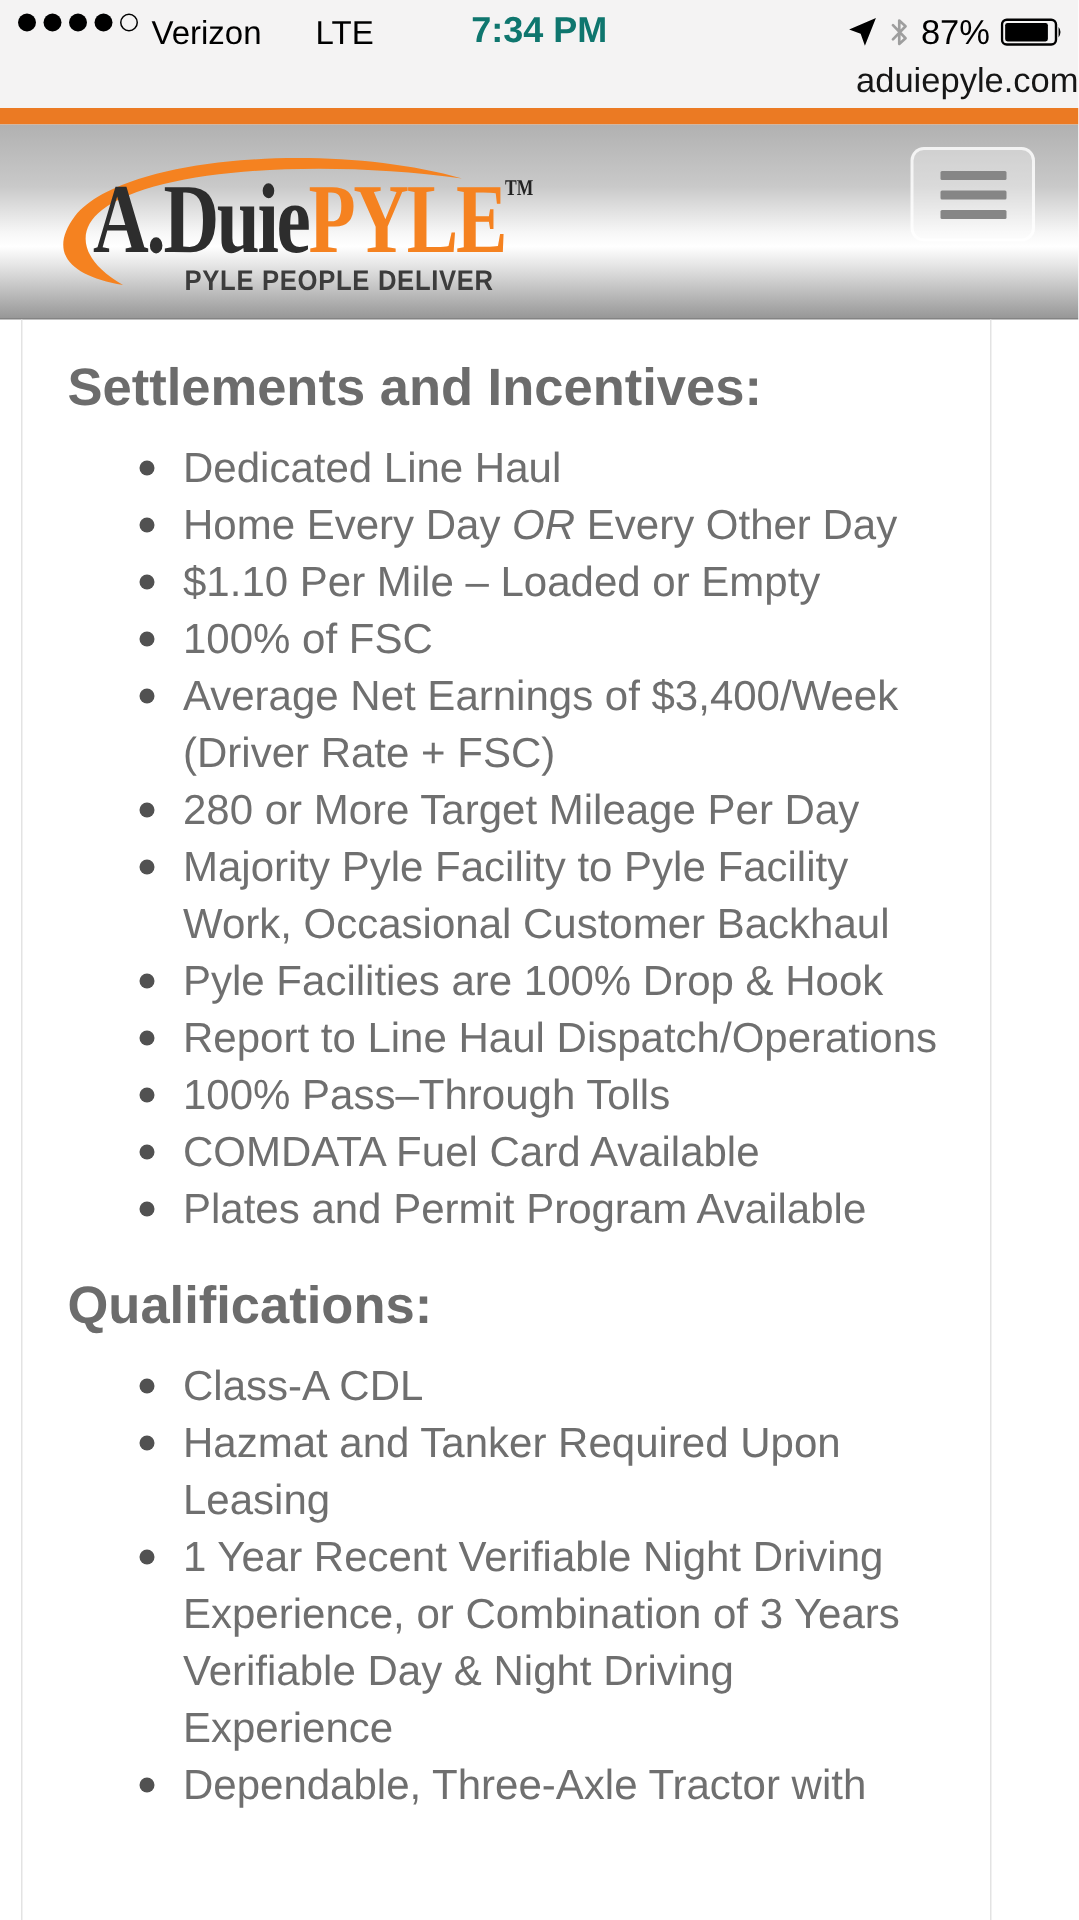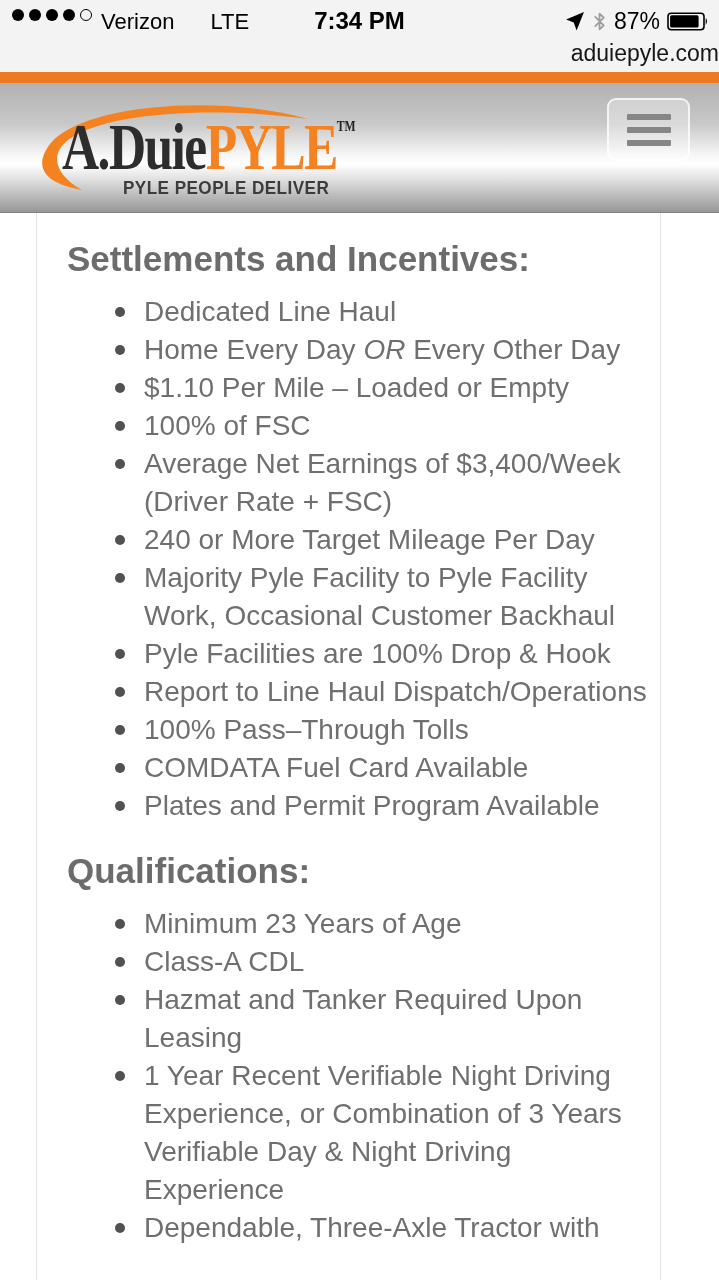--- a/index.html
+++ b/index.html
@@ -13,21 +13,21 @@
   
   .browser-top{height:72px;background:#f4f3f3;position:relative;}
   .status-bar{height:38px;position:relative;}
   .status-left{position:absolute;left:12px;top:9px;display:flex;align-items:flex-start;}
   .signal{display:inline-flex;align-items:center;gap:5px;margin-right:9px;}
   .dot{width:12px;height:12px;border-radius:50%;background:#000;}
   .dot.empty{width:10px;height:10px;background:transparent;border:1.5px solid #000;}
   .carrier{font-size:22px;color:#000;}
   .network{font-size:22px;color:#000;margin-left:36px;}
   .status-center{position:absolute;left:0;right:0;top:7px;text-align:center;}
-  .time{font-size:24px;font-weight:bold;color:#000000;}
+  .time{font-size:24px;font-weight:bold;color:#0f766e;}
   .status-right{position:absolute;right:10px;top:8px;display:flex;align-items:center;gap:7px;}
   .pct{font-size:23px;color:#000;}
   .url-bar{position:absolute;left:0;right:0;top:40px;text-align:right;font-size:23px;color:#161616;}
   .orange-rule{height:11px;background:#eb7a23;}
 
   
   .site-header{
     height:129px;position:relative;
     background:linear-gradient(180deg,#b1b1b1 0%,#c9c9c9 32%,#f7f7f7 56%,#ffffff 63%,#e2e2e2 74%,#979797 100%);
     border-bottom:1px solid #838383;
@@ -53,21 +53,21 @@
     border:2px solid rgba(255,255,255,0.75);
     display:flex;flex-direction:column;justify-content:center;align-items:center;gap:7px;
     padding:0;cursor:pointer;box-sizing:border-box;
   }
   .menu-bar{width:44px;height:6px;background:#868686;border-radius:1px;}
 
   
   .page{position:relative;height:1068px;}
   .content{
     box-sizing:border-box;
-    margin-left:36px;margin-right:58px;height:100%;
+    margin-left:14px;margin-right:58px;height:100%;
     border-left:1px solid #e3e3e3;border-right:1px solid #e3e3e3;
     padding:0 18px 0 30px;overflow:hidden;
   }
   h2.sec{
     font-size:35px;font-weight:bold;color:#6c6c6c;
     margin:24px 0 0 0;line-height:44px;
   }
   ul.blist{list-style:none;margin:12px 0 22px 0;padding:0 0 0 77px;}
   ul.blist li{
     position:relative;width:505px;
@@ -145,32 +145,31 @@
 <main class="page">
   <div class="content">
 
     <h2 class="sec">Settlements and Incentives:</h2>
     <ul class="blist">
       <li><span class="bullet"></span><span>Dedicated Line Haul</span></li>
       <li><span class="bullet"></span><span><span>Home Every Day </span><em>OR</em><span> Every Other Day</span></span></li>
       <li><span class="bullet"></span><span>$1.10 Per Mile – Loaded or Empty</span></li>
       <li><span class="bullet"></span><span>100% of FSC</span></li>
       <li><span class="bullet"></span><span>Average Net Earnings of $3,400/Week (Driver Rate + FSC)</span></li>
-      <li><span class="bullet"></span><span>240 or More Target Mileage Per Day</span></li>
+      <li><span class="bullet"></span><span>280 or More Target Mileage Per Day</span></li>
       <li><span class="bullet"></span><span>Majority Pyle Facility to Pyle Facility Work, Occasional Customer Backhaul</span></li>
       <li><span class="bullet"></span><span>Pyle Facilities are 100% Drop &amp; Hook</span></li>
       <li><span class="bullet"></span><span>Report to Line Haul Dispatch/Operations</span></li>
       <li><span class="bullet"></span><span>100% Pass–Through Tolls</span></li>
       <li><span class="bullet"></span><span>COMDATA Fuel Card Available</span></li>
       <li><span class="bullet"></span><span>Plates and Permit Program Available</span></li>
     </ul>
 
     <h2 class="sec">Qualifications:</h2>
     <ul class="blist">
-      <li><span class="bullet"></span><span>Minimum 23 Years of Age</span></li>
       <li><span class="bullet"></span><span>Class-A CDL</span></li>
       <li><span class="bullet"></span><span>Hazmat and Tanker Required Upon Leasing</span></li>
       <li><span class="bullet"></span><span>1 Year Recent Verifiable Night Driving Experience, or Combination of 3 Years Verifiable Day &amp; Night Driving Experience</span></li>
       <li><span class="bullet"></span><span>Dependable, Three-Axle Tractor with</span></li>
     </ul>
 
   </div>
 
 </main>
 

